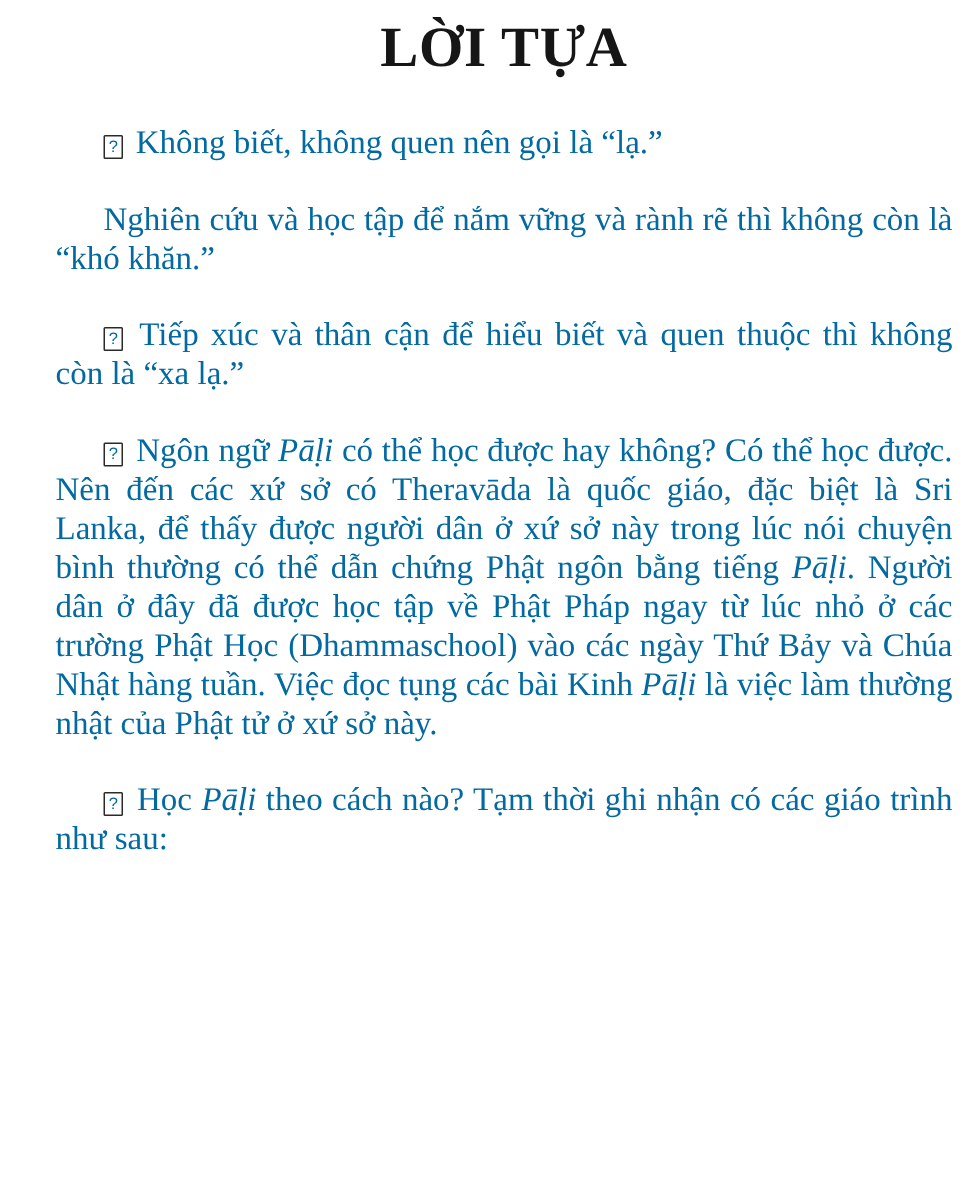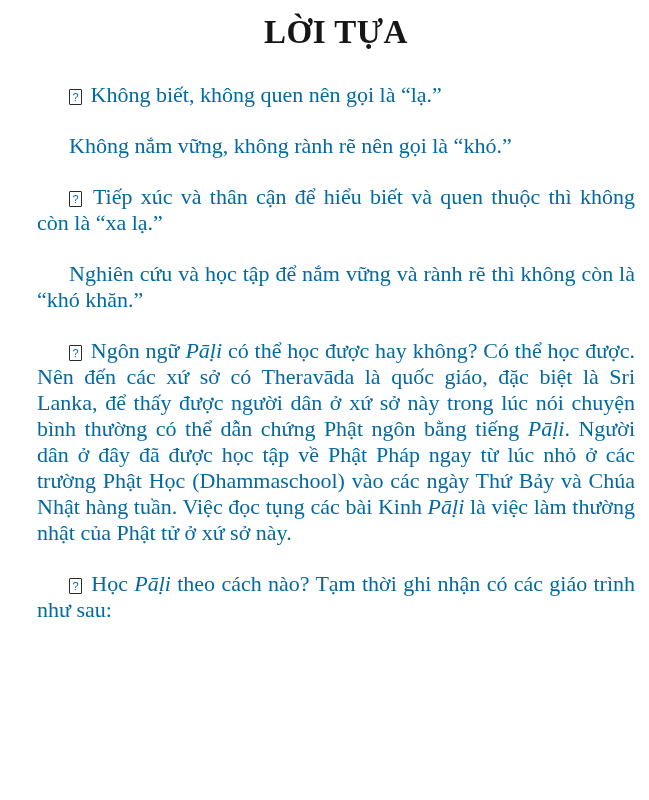--- a/index.html
+++ b/index.html
@@ -16,21 +16,21 @@
     color: #1c1c1c;
   }
   .page {
     box-sizing: border-box;
     width: 649px;
     height: 800px;
     padding: 12px 14px 6px 37px;
   }
   .title {
     margin: 0 0 30px 0;
-    font-size: 33px;
+    font-size: 38px;
     line-height: 40px;
     font-weight: bold;
     text-align: center;
     letter-spacing: 0.5px;
     color: #161616;
   }
   .para {
     margin: 0 0 25px 0;
     font-size: 22px;
     line-height: 26px;
@@ -61,19 +61,18 @@
     margin-right: 3px;
   }
 </style>
 </head>
 <body>
 
 <main class="page">
   <h1 class="title">LỜI TỰA</h1>
   <section id="paragraphs">
       <p class="para"><span class="glyph-box">?</span> Không biết, không quen nên gọi là “lạ.”</p>
-      <p class="para">Không nắm vững, không rành rẽ nên gọi là “khó.”</p>
+      <p class="para">Nghiên cứu và học tập để nắm vững và rành rẽ thì không còn là “khó khăn.”</p>
       <p class="para"><span class="glyph-box">?</span> Tiếp xúc và thân cận để hiểu biết và quen thuộc thì không còn là “xa lạ.”</p>
-      <p class="para">Nghiên cứu và học tập để nắm vững và rành rẽ thì không còn là “khó khăn.”</p>
       <p class="para"><span class="glyph-box">?</span> Ngôn ngữ <i>Pāḷi</i> có thể học được hay không? Có thể học được. Nên đến các xứ sở có Theravāda là quốc giáo, đặc biệt là Sri Lanka, để thấy được người dân ở xứ sở này trong lúc nói chuyện bình thường có thể dẫn chứng Phật ngôn bằng tiếng <i>Pāḷi</i>. Người dân ở đây đã được học tập về Phật Pháp ngay từ lúc nhỏ ở các trường Phật Học (Dhammaschool) vào các ngày Thứ Bảy và Chúa Nhật hàng tuần. Việc đọc tụng các bài Kinh <i>Pāḷi</i> là việc làm thường nhật của Phật tử ở xứ sở này.</p>
       <p class="para"><span class="glyph-box">?</span> Học <i>Pāḷi</i> theo cách nào? Tạm thời ghi nhận có các giáo trình như sau:</p>
     </section>
 </main>
 
 </body></html>

